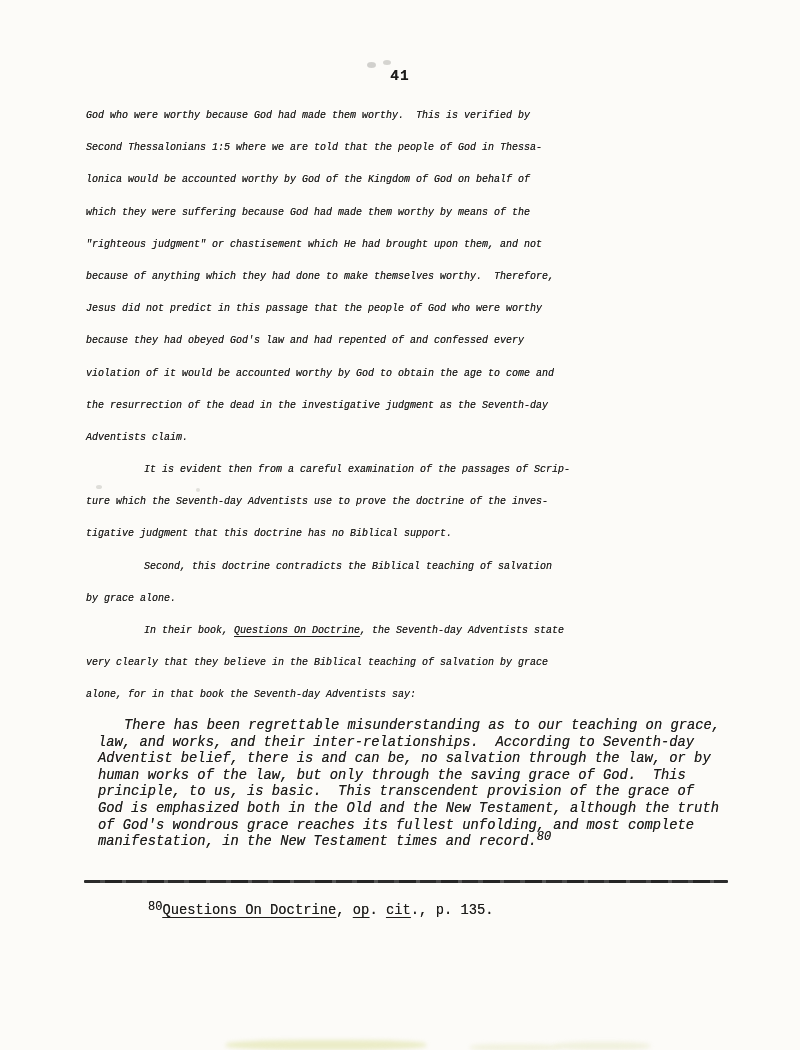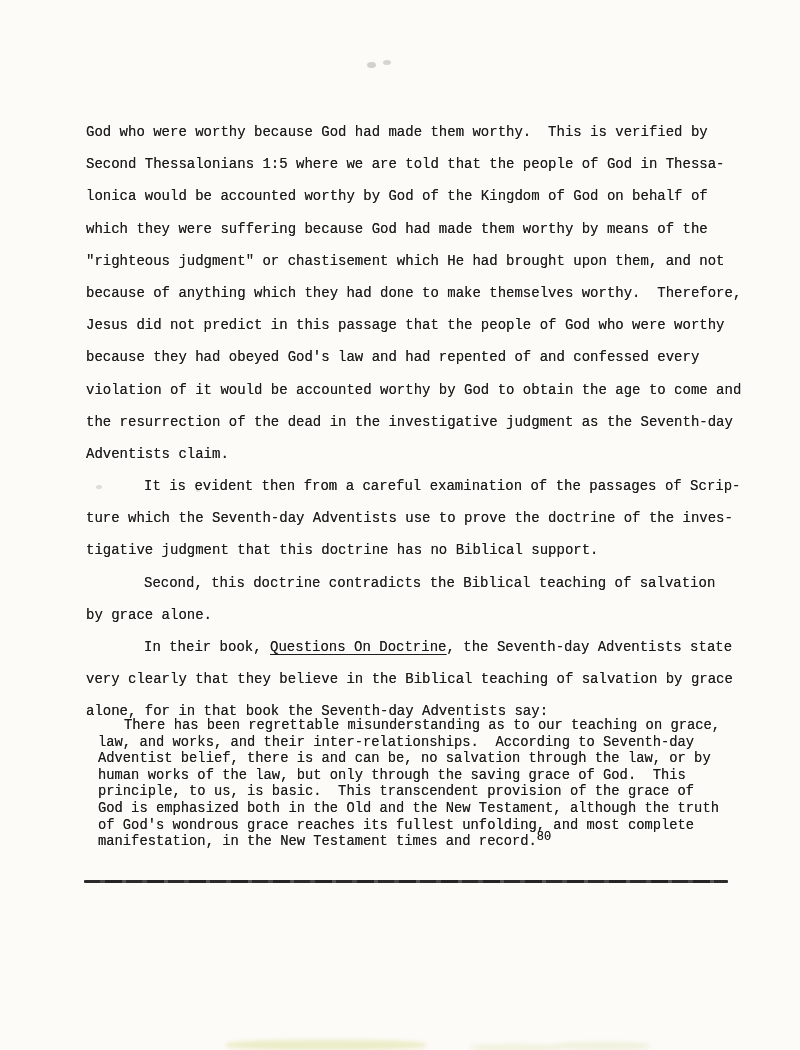--- a/index.html
+++ b/index.html
@@ -24,30 +24,31 @@
     font-size:14.5px;font-weight:bold;
     letter-spacing:1px;
     text-shadow:0 0 .6px rgba(25,25,25,.75);
   }
   .textblock{position:absolute;white-space:pre;}
   .line{
     white-space:pre;
     text-shadow:0 0 .6px rgba(25,25,25,.7);
   }
   .body{
-    left:86px;top:116px;width:660px;
-    font-size:14px;
+    left:86px;top:100px;width:660px;
+    font-size:10px;
+    font-style:italic;
   }
   .body .line{line-height:32.2px;height:32.2px;}
   .body .ind{padding-left:58px;}
   .quote{
     left:98px;top:718px;width:650px;
     font-size:13.8px;
   }
-  .quote .line{line-height:16.6px;height:16.6px;}
+  .quote .line{line-height:16.6px;height:16.6px;font-style:italic;}
   .quote .ind{padding-left:26px;}
   .u{
     text-decoration:underline;
     text-underline-offset:3px;
     text-decoration-thickness:1.4px;
   }
   .sup{
     font-size:12px;
     vertical-align:baseline;
     position:relative;top:-5px;
@@ -76,30 +77,32 @@
   }
   .smudge.s1{left:226px;top:1040px;width:200px;height:10px;background:rgba(223,226,166,.6);}
   .smudge.s2{left:470px;top:1044px;width:90px;height:7px;background:rgba(228,230,190,.45);}
   .smudge.s3{left:555px;top:1042px;width:95px;height:8px;background:rgba(230,231,195,.5);}
 </style>
 </head>
 <body>
 
 <div class="paper">
 
+  <div class="pagenum">41</div>
 
   <div class="speck a"></div>
   <div class="speck b"></div>
   <div class="speck c"></div>
   <div class="speck d"></div>
 
   <div class="textblock body" id="body-lines"><div class="line"><span>God who were worthy because God had made them worthy.  This is verified by</span></div><div class="line"><span>Second Thessalonians 1:5 where we are told that the people of God in Thessa-</span></div><div class="line"><span>lonica would be accounted worthy by God of the Kingdom of God on behalf of</span></div><div class="line"><span>which they were suffering because God had made them worthy by means of the</span></div><div class="line"><span>"righteous judgment" or chastisement which He had brought upon them, and not</span></div><div class="line"><span>because of anything which they had done to make themselves worthy.  Therefore,</span></div><div class="line"><span>Jesus did not predict in this passage that the people of God who were worthy</span></div><div class="line"><span>because they had obeyed God's law and had repented of and confessed every</span></div><div class="line"><span>violation of it would be accounted worthy by God to obtain the age to come and</span></div><div class="line"><span>the resurrection of the dead in the investigative judgment as the Seventh-day</span></div><div class="line"><span>Adventists claim.</span></div><div class="line ind"><span>It is evident then from a careful examination of the passages of Scrip-</span></div><div class="line"><span>ture which the Seventh-day Adventists use to prove the doctrine of the inves-</span></div><div class="line"><span>tigative judgment that this doctrine has no Biblical support.</span></div><div class="line ind"><span>Second, this doctrine contradicts the Biblical teaching of salvation</span></div><div class="line"><span>by grace alone.</span></div><div class="line ind"><span>In their book, </span><span class="u">Questions On Doctrine</span><span>, the Seventh-day Adventists state</span></div><div class="line"><span>very clearly that they believe in the Biblical teaching of salvation by grace</span></div><div class="line"><span>alone, for in that book the Seventh-day Adventists say:</span></div></div>
 
   <div class="textblock quote" id="quote-lines"><div class="line ind"><span>There has been regrettable misunderstanding as to our teaching on grace,</span></div><div class="line"><span>law, and works, and their inter-relationships.  According to Seventh-day</span></div><div class="line"><span>Adventist belief, there is and can be, no salvation through the law, or by</span></div><div class="line"><span>human works of the law, but only through the saving grace of God.  This</span></div><div class="line"><span>principle, to us, is basic.  This transcendent provision of the grace of</span></div><div class="line"><span>God is emphasized both in the Old and the New Testament, although the truth</span></div><div class="line"><span>of God's wondrous grace reaches its fullest unfolding, and most complete</span></div><div class="line"><span>manifestation, in the New Testament times and record.</span><span class="sup">80</span></div></div>
 
   <div class="rule"></div>
 
+  <div class="footnote" id="footnote-line"><span class="sup">80</span><span class="u">Questions On Doctrine</span><span>, </span><span class="u">op</span><span>. </span><span class="u">cit</span><span>., p. 135.</span></div>
 
   <div class="smudge s1"></div>
   <div class="smudge s2"></div>
   <div class="smudge s3"></div>
 
 </div>
 
 </body></html>

